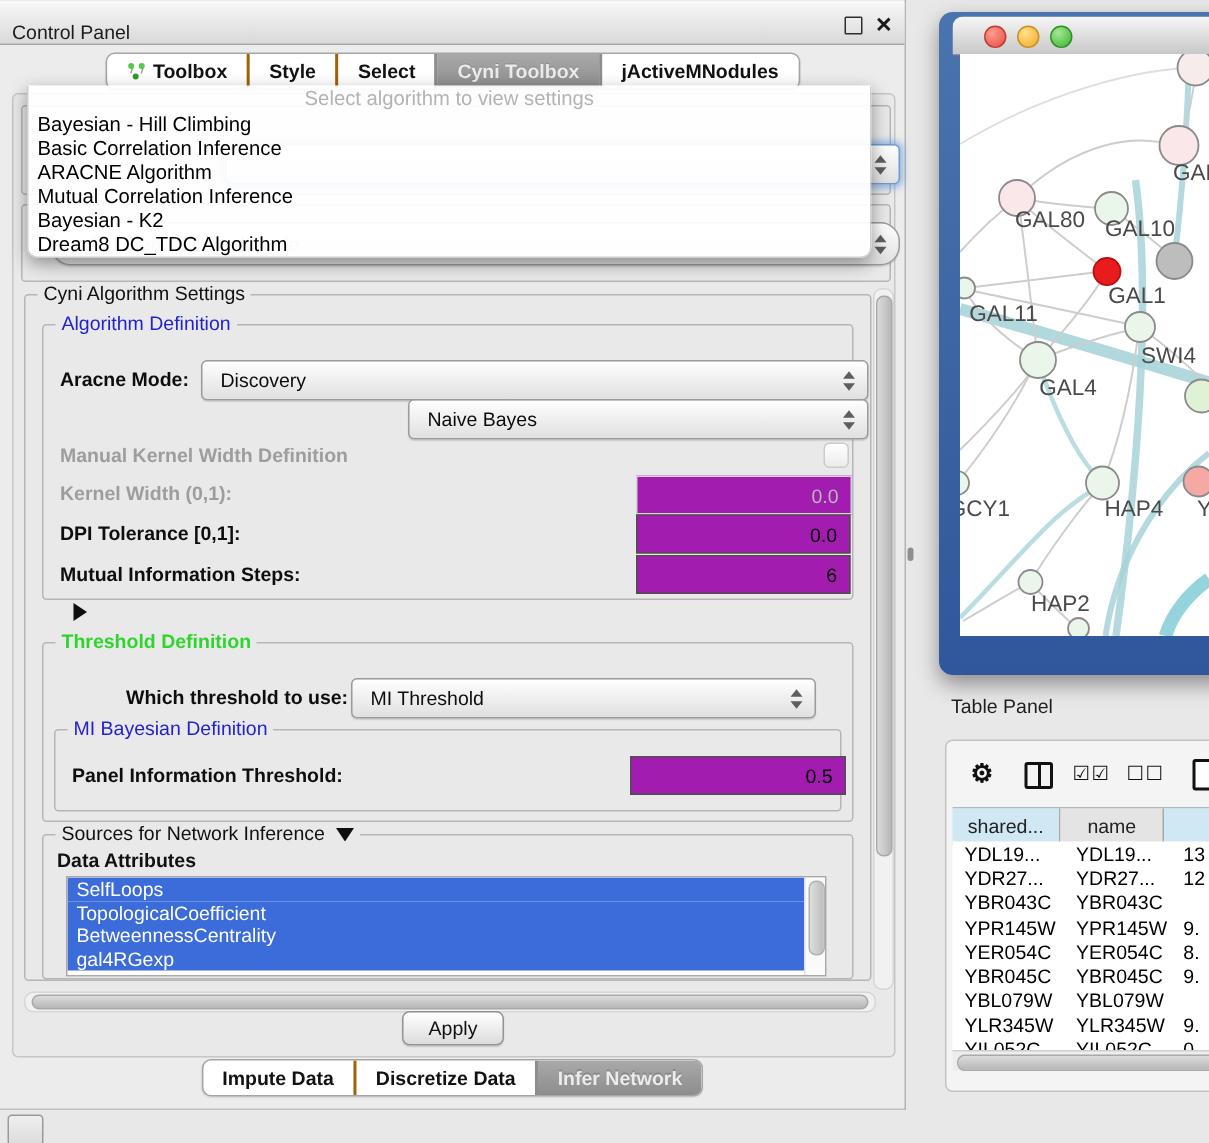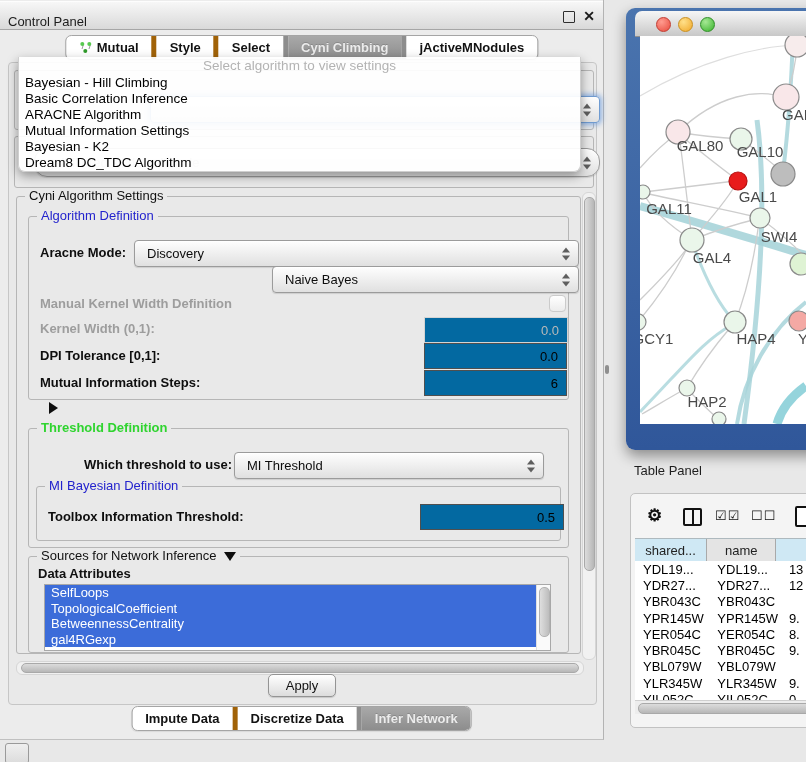--- a/index.html
+++ b/index.html
@@ -15,21 +15,21 @@
   .cp-title{font-size:13px;color:#1c1c1c;padding-left:8px}
   .float-btn{position:absolute;right:28px;top:9px;width:10px;height:10px;border:1.5px solid #2e2e2e;border-radius:1px}
   .close-btn{position:absolute;right:8px;top:4px;font-size:14px;font-weight:bold;color:#1a1a1a;line-height:20px}
 
   
   .tabbar{position:absolute;left:50%;transform:translateX(-50%);display:flex;height:23px;
       border:1px solid #a5a5a5;border-radius:6px;background:#fff;overflow:hidden;box-shadow:0 1px 1px rgba(0,0,0,.08)}
   .tabbar-top{top:35px}
   .tabbar-bottom{top:706px}
   .tab{display:flex;align-items:center;padding:0 13px;font-size:13px;font-weight:bold;color:#121212;white-space:nowrap;
-      border-left:5px solid #a16207}
+      border-left:2px solid #a16207}
   .tab:first-child{border-left:none}
   .tab.selected{background:linear-gradient(#a9a9a9,#8d8d8d);color:#ececec;border-left-color:#8d8d8d;
       text-shadow:0 -1px 0 rgba(0,0,0,.15)}
   .tab.selected + .tab{border-left-color:#8d8d8d}
   .net-icon{width:13px;height:12px;position:relative;margin-right:5px;display:inline-block}
   .net-icon::after{content:"";position:absolute;left:3px;top:2px;width:6px;height:5px;
       border-left:1.5px solid #9a9a9a;border-right:1.5px solid #9a9a9a;transform:skewX(-18deg)}
   .net-icon::before{content:"";position:absolute;left:1px;top:0;width:4px;height:4px;border-radius:50%;
       background:#57c94f;box-shadow:7px 0 0 #57c94f,3px 7px 0 #2f9a2a;z-index:1}
 
@@ -52,21 +52,21 @@
   .combo.focus{border-color:#6f9bd1;box-shadow:0 0 5px 2px rgba(100,150,220,.65)}
   .combo .ghost{color:#b2b2b2}
   .arrows{position:absolute;right:8px;top:50%;transform:translateY(-50%);width:8px;height:13px}
   .arrows::before{content:"";position:absolute;left:0;top:0;border-left:4px solid transparent;
       border-right:4px solid transparent;border-bottom:5px solid #5e5e5e}
   .arrows::after{content:"";position:absolute;left:0;bottom:0;border-left:4px solid transparent;
       border-right:4px solid transparent;border-top:5px solid #5e5e5e}
   .lbl{position:absolute;font-size:13px;font-weight:bold;color:#0e0e0e;line-height:25px;white-space:nowrap}
   .lbl.dis{color:#9d9d9d}
   .lbl.plain{font-weight:normal}
-  .tfield{position:absolute;height:24px;background:#0369a1;border:1px solid #c6c6c6;font-size:13px;
+  .tfield{position:absolute;height:24px;background:#a21caf;border:1px solid #c6c6c6;font-size:13px;
       display:flex;align-items:center;justify-content:flex-end;padding:0 8px;color:#000}
   .tfield.strong{border:1.5px solid #4f4f4f}
   .tfield.dis{color:#b9b9b9;border-color:#d4d4d4}
   .checkbox{position:absolute;width:15px;height:15px;border:1px solid #cbcbcb;border-radius:4px;
       background:linear-gradient(#ffffff,#ececec)}
   .play{display:inline-block;width:0;height:0;border-left:9px solid #0e0e0e;border-top:6px solid transparent;
       border-bottom:6px solid transparent;margin-left:9px;vertical-align:-1px}
   .downtri{display:inline-block;width:0;height:0;border-top:9px solid #0e0e0e;border-left:6px solid transparent;
       border-right:6px solid transparent;margin-left:7px;vertical-align:1px}
 
@@ -150,30 +150,30 @@
   <div class="cp">
     <div class="cp-titlebar">
       <span class="cp-title">Control Panel</span>
       <span class="float-btn"></span>
       <span class="close-btn">✕</span>
     </div>
 
     <div class="tabbar tabbar-top">
         <div class="tab">
           <span class="net-icon"></span>
-          <span>Mutual</span>
+          <span>Toolbox</span>
         </div>
         <div class="tab">
           <span>Style</span>
         </div>
         <div class="tab">
           <span>Select</span>
         </div>
         <div class="tab selected">
-          <span>Cyni Climbing</span>
+          <span>Cyni Toolbox</span>
         </div>
         <div class="tab">
           <span>jActiveMNodules</span>
         </div>
       </div>
 
     <div class="main-card"></div>
 
     <div class="gbox" style="left:14px;top:70px;width:578px;height:58px"></div>
     <div class="combo focus" style="left:150px;top:96px;width:436px">
@@ -184,21 +184,21 @@
       <span class="ghost">galFiltered.sif default node</span>
       <span class="arrows"></span>
     </div>
 
     <div class="popup">
       <div class="popup-head">Select algorithm to view settings</div>
       <div>
           <div class="popup-item">Bayesian - Hill Climbing</div>
           <div class="popup-item">Basic Correlation Inference</div>
           <div class="popup-item bold">ARACNE Algorithm</div>
-          <div class="popup-item">Mutual Information Settings</div>
+          <div class="popup-item">Mutual Correlation Inference</div>
           <div class="popup-item">Bayesian - K2</div>
           <div class="popup-item">Dream8 DC_TDC Algorithm</div>
         </div>
     </div>
 
     <div class="gbox" style="left:16px;top:196px;width:563px;height:456px">
       <span class="legend">Cyni Algorithm Settings</span>
     </div>
 
     <div class="gbox" style="left:28px;top:216px;width:539px;height:182px">
@@ -236,21 +236,21 @@
       <span class="legend green">Threshold Definition</span>
     </div>
     <span class="lbl" style="left:84px;top:452px">Which threshold to use:</span>
     <div class="combo" style="left:234px;top:452px;width:296px">
       <span>MI Threshold</span>
       <span class="arrows"></span>
     </div>
     <div class="gbox" style="left:36px;top:486px;width:523px;height:53px">
       <span class="legend blue">MI Bayesian Definition</span>
     </div>
-    <span class="lbl" style="left:48px;top:504px">Toolbox Information Threshold:</span>
+    <span class="lbl" style="left:48px;top:504px">Panel Information Threshold:</span>
     <div class="tfield strong" style="left:420px;top:504px;width:126px">
       <span>0.5</span>
     </div>
 
     <div class="gbox" style="left:28px;top:556px;width:539px;height:95px">
       <span class="legend">
         <span>Sources for Network Inference</span>
           <span class="downtri"></span>
       </span>
     </div>

